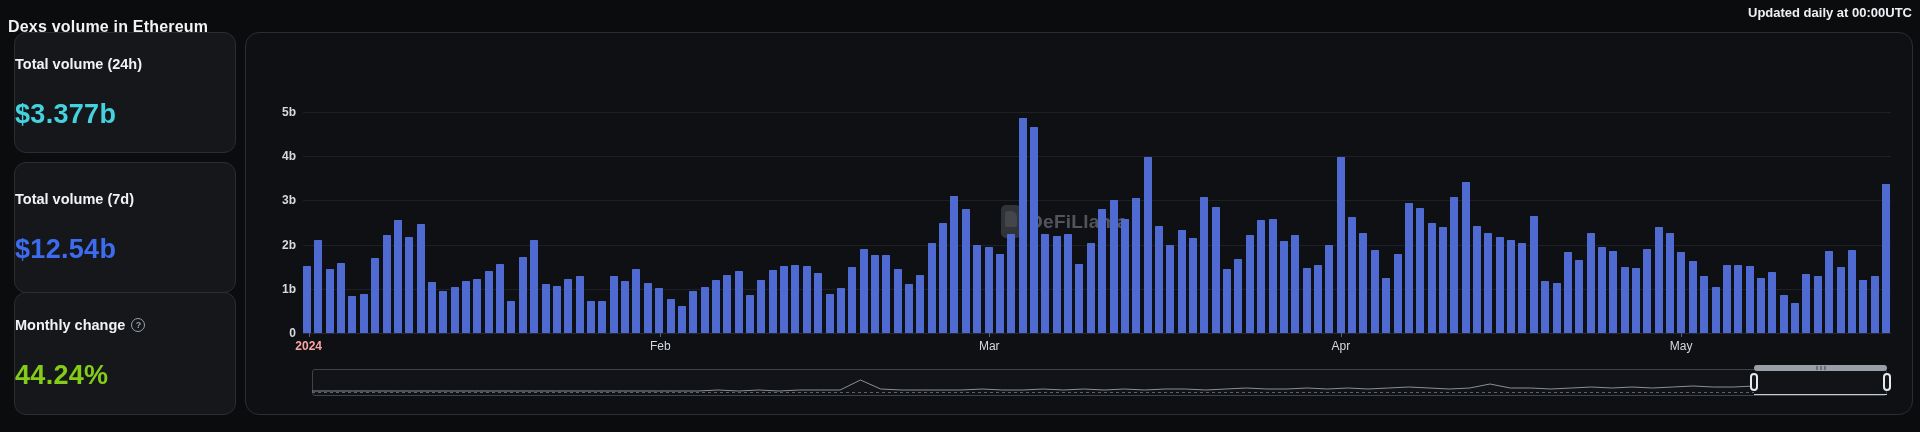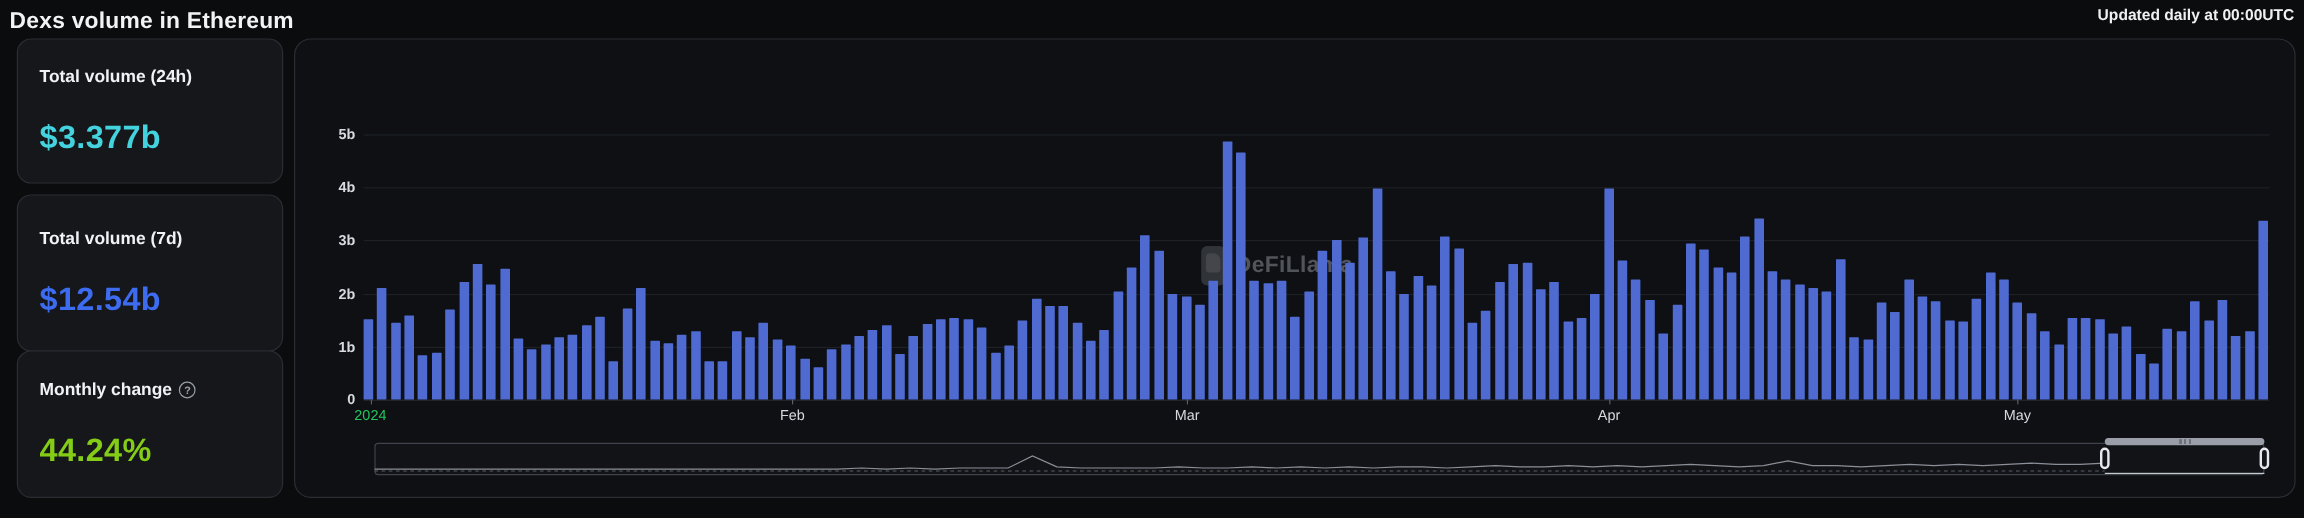--- a/index.html
+++ b/index.html
@@ -4,27 +4,27 @@
 <style>
   * { box-sizing: border-box; margin: 0; padding: 0; }
   html, body { width: 1920px; height: 432px; }
   body {
     position: relative; overflow: hidden;
     background: #0b0c0e;
     font-family: "Liberation Sans", sans-serif;
     color: #f2f3f5;
   }
   
-  .page-title { position: absolute; left: 8px; top: 7px; font-size: 19px; font-weight: 700; letter-spacing: .2px; }
+  .page-title { position: absolute; left: 8px; top: 18px; font-size: 16px; font-weight: 700; letter-spacing: .2px; }
   .updated-note { position: absolute; right: 8px; top: 5px; font-size: 13px; font-weight: 600; color: #eef0f3; }
   
   .stat-card {
     position: absolute; left: 14px; width: 222px;
     background: #15171b; border: 1px solid #2b2d33; border-radius: 12px;
-    display: flex; flex-direction: column; justify-content: center; padding-left: 18px; gap: 20px;
+    display: flex; flex-direction: column; justify-content: center;  gap: 20px;
   }
   .stat-card.c0 { top: 32px;  height: 121px; }
   .stat-card.c1 { top: 162px; height: 131px; }
   .stat-card.c2 { top: 292px; height: 123px; }
   .stat-label { font-size: 14.5px; font-weight: 700; color: #f0f2f4; display: flex; align-items: center; gap: 6px; }
   .stat-value { margin-top: 7px; font-size: 27px; font-weight: 700; letter-spacing: .3px; }
   .info-icon {
     width: 14px; height: 14px; border: 1.4px solid #9aa0a8; border-radius: 50%;
     display: inline-flex; align-items: center; justify-content: center;
     font-size: 9px; font-weight: 700; color: #9aa0a8;
@@ -48,21 +48,21 @@
   .tab.active { background: #0a0d13; border: 1px solid #4d5a75; color: #ffffff; font-weight: 700; }
   
   .plot { position: absolute; left: 57px; top: 79px; width: 1588px; height: 221px; }
   .gridline { position: absolute; left: 0; width: 100%; height: 1px; background: #1d2025; }
   .axis-line { position: absolute; left: 0; bottom: -1px; width: 100%; height: 1px; background: #26292f; }
   .ylabel { position: absolute; right: calc(100% + 7px); transform: translateY(-50%); font-size: 12px; font-weight: 600; color: #d7dade; white-space: nowrap; }
   .bars { position: absolute; left: 0; bottom: 0; width: 100%; height: 100%; display: flex; justify-content: space-between; align-items: flex-end; z-index: 2; }
   .bar { width: 8px; background: #4f6ad1; border-radius: 0.5px; }
   .xtick { position: absolute; top: 221px; width: 1px; height: 4px; background: #5a5e65; }
   .xlabel { position: absolute; top: 227px; transform: translateX(-50%); font-size: 12px; color: #d5d9df; white-space: nowrap; }
-  .xlabel.bold { font-weight: 400; color: #22c55e; }
+  .xlabel.bold { font-weight: 700; color: #fca5a5; }
   
   .watermark { position: absolute; left: 755px; top: 172px; display: flex; align-items: center; gap: 8px; z-index: 1; opacity: .75; }
   .watermark-logo { width: 20px; height: 33px; background: #3c3f45; border-radius: 5px; position: relative; }
   .watermark-logo::after { content: ""; position: absolute; left: 4px; top: 6px; width: 12px; height: 16px; background: #56595f; border-radius: 3px 6px 2px 2px; }
   .watermark-text { font-size: 19px; font-weight: 700; color: #686c73; letter-spacing: .3px; }
   
   .navigator { position: absolute; left: 66px; top: 336px; width: 1575px; height: 27px; }
   .nav-track { position: absolute; inset: 0; border: 1px solid #3e424a; border-radius: 3px; background: rgba(255,255,255,0.015); }
   .nav-spark { position: absolute; left: 0; top: 0; }
   .nav-selection { position: absolute; top: 0; height: 27px; }

